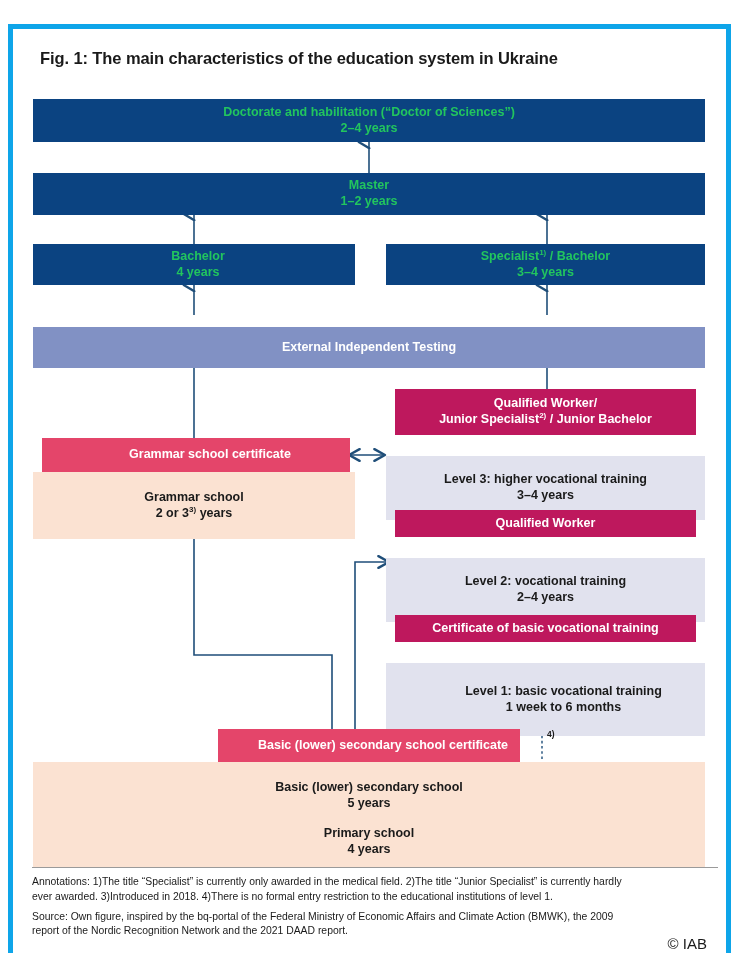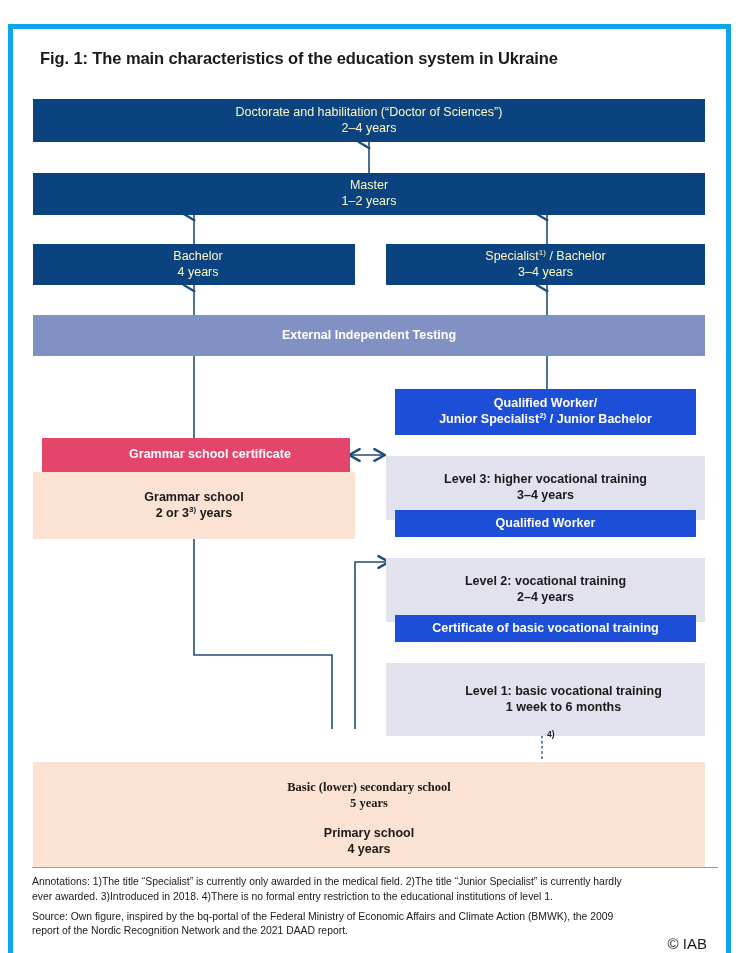--- a/index.html
+++ b/index.html
@@ -22,25 +22,25 @@
     position:absolute;left:27px;top:20px;
     font-size:16.5px;font-weight:700;color:#1a1a1a;
     letter-spacing:-0.1px;white-space:nowrap;
   }
   .box{
     position:absolute;box-sizing:border-box;
     display:flex;flex-direction:column;
     align-items:center;justify-content:center;
     text-align:center;line-height:1.25;
   }
-  .blue{background:#0b4381;color:#fef9c3;font-size:12.5px;font-weight:400;}
-  .peri{background:#8191c4;color:#ffffff;font-size:12.5px;font-weight:600;}
+  .blue{background:#0b4381;color:#22c55e;font-size:12.5px;font-weight:700;}
+  .peri{background:#8191c4;color:#ffffff;font-size:12.5px;font-weight:600;margin-top:12px;}
   .pink{background:#e4456a;color:#ffffff;font-size:12.5px;font-weight:600;padding-left:28px;}
   .peach{background:#fbe2d2;color:#1a1a1a;font-size:12.5px;font-weight:600;}
-  .orange{background:#1d4ed8;color:#ffffff;font-size:12.5px;font-weight:600;}
+  .orange{background:#be185d;color:#ffffff;font-size:12.5px;font-weight:600;}
   .grey{background:#e1e2ee;color:#1a1a1a;font-size:12.5px;font-weight:600;margin-top:21px;}
   .box .l2{display:block;}
   sup{font-size:8px;vertical-align:super;line-height:0;}
   #svgLayer{position:absolute;left:0;top:0;width:723px;height:937px;pointer-events:none;}
   #notes{
     position:absolute;left:19px;top:846px;width:686px;
     font-size:10.4px;color:#1a1a1a;line-height:1.42;
   }
   #notes .ln{display:block;}
   #sep{
@@ -153,22 +153,25 @@
 
     <div class="box orange" style="left:382px;top:586px;width:301px;height:27px;">
       <span class="l2">Certificate of basic vocational training</span>
     </div>
 
     <div class="box grey" style="left:373px;top:613px;width:319px;height:73px;padding-left:36px;">
       <span class="l2">Level 1: basic vocational training</span>
       <span class="l2">1 week to 6 months</span>
     </div>
 
+    <div class="box pink" style="left:205px;top:700px;width:302px;height:33px;">
+      <span class="l2">Basic (lower) secondary school certificate</span>
+    </div>
 
-    <div class="box peach" style="left:20px;top:733px;width:672px;height:67px;font-family:Liberation Serif, serif;">
+    <div class="box peach" style="left:20px;top:733px;width:672px;height:67px;">
       <span class="l2">Basic (lower) secondary school</span>
       <span class="l2">5 years</span>
     </div>
 
     <div class="box peach" style="left:20px;top:788px;width:672px;height:50px;">
       <span class="l2">Primary school</span>
       <span class="l2">4 years</span>
     </div>
 
     <div style="position:absolute;left:534px;top:700px;font-size:8.5px;color:#1a1a1a;font-weight:700;">

